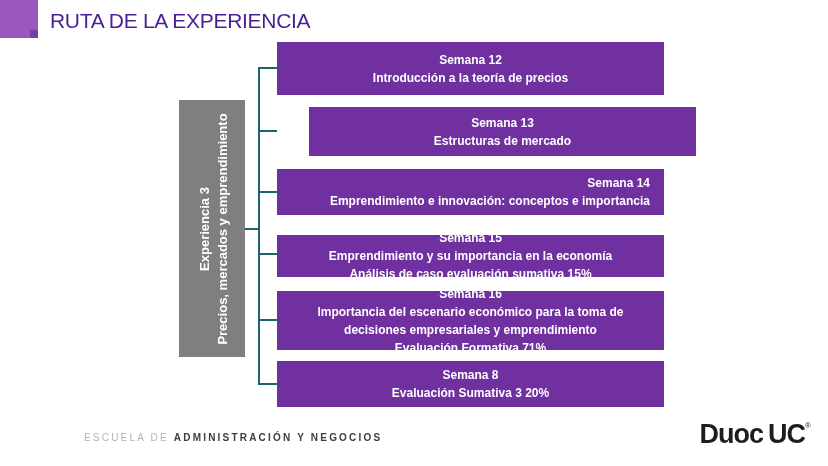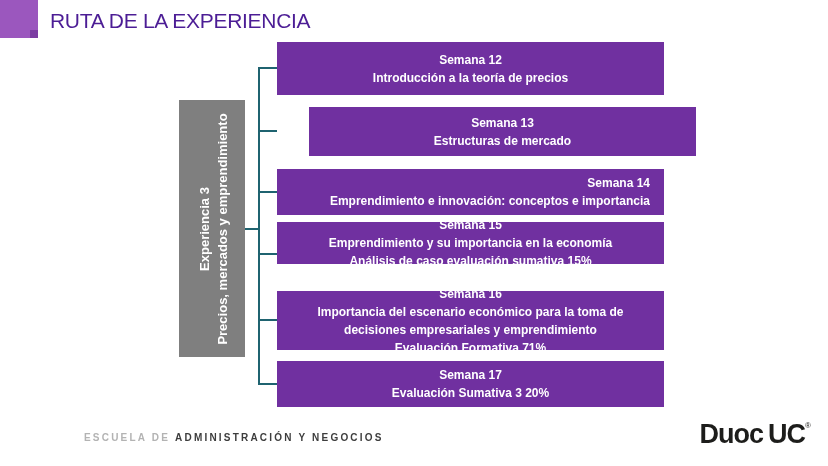--- a/index.html
+++ b/index.html
@@ -98,33 +98,33 @@
   .week-box .wk-title,
   .week-box .wk-line {
     font-size: 12px;
     font-weight: bold;
     line-height: 1.5;
     width: 100%;
   }
   .box-1 { top: 42px;  height: 53px; }
   .box-2 { top: 107px; height: 49px; margin-left: 32px; }
   .box-3 { top: 169px; height: 46px; text-align: right; }
-  .box-4 { top: 222px; height: 42px; }
+  .box-4 { top: 235px; height: 42px; }
   .box-5 { top: 291px; height: 59px; }
   .box-6 { top: 361px; height: 46px; }
 
   
   .footer-school {
     position: absolute;
     left: 42px; top: 432px;
     font-size: 10px;
     letter-spacing: 2.2px;
     white-space: nowrap;
   }
-  .school-prefix { color: #b3b3b3; font-weight: bold; padding-left: 42px; }
+  .school-prefix { color: #b3b3b3; font-weight: normal; padding-left: 42px; }
   .school-name   { color: #3d3d3d; font-weight: bold; }
 
   
   .logo {
     position: absolute;
     right: 17px; top: 419px;
     color: #1d1d1b;
     font-weight: bold;
     font-size: 27px;
     letter-spacing: -1px;
@@ -190,21 +190,21 @@
     <div class="wk-line">Análisis de caso evaluación sumativa 15%</div>
   </div>
 
   <div class="week-box box-5">
     <div class="wk-title">Semana 16</div>
     <div class="wk-line">Importancia del escenario económico para la toma de decisiones empresariales y emprendimiento</div>
     <div class="wk-line">Evaluación Formativa 71%</div>
   </div>
 
   <div class="week-box box-6">
-    <div class="wk-title">Semana 17</div>
+    <div class="wk-title">Semana 8</div>
     <div class="wk-line">Evaluación Sumativa 3 20%</div>
     <div class="wk-line"></div>
   </div>
 
   <div class="footer-school">
     <span class="school-prefix">ESCUELA DE</span>
     <span class="school-name">ADMINISTRACIÓN Y NEGOCIOS</span>
   </div>
 
   <div class="logo"><span class="logo-brand">Duoc</span><span class="logo-suffix">UC</span><span class="logo-mark">®</span></div>

